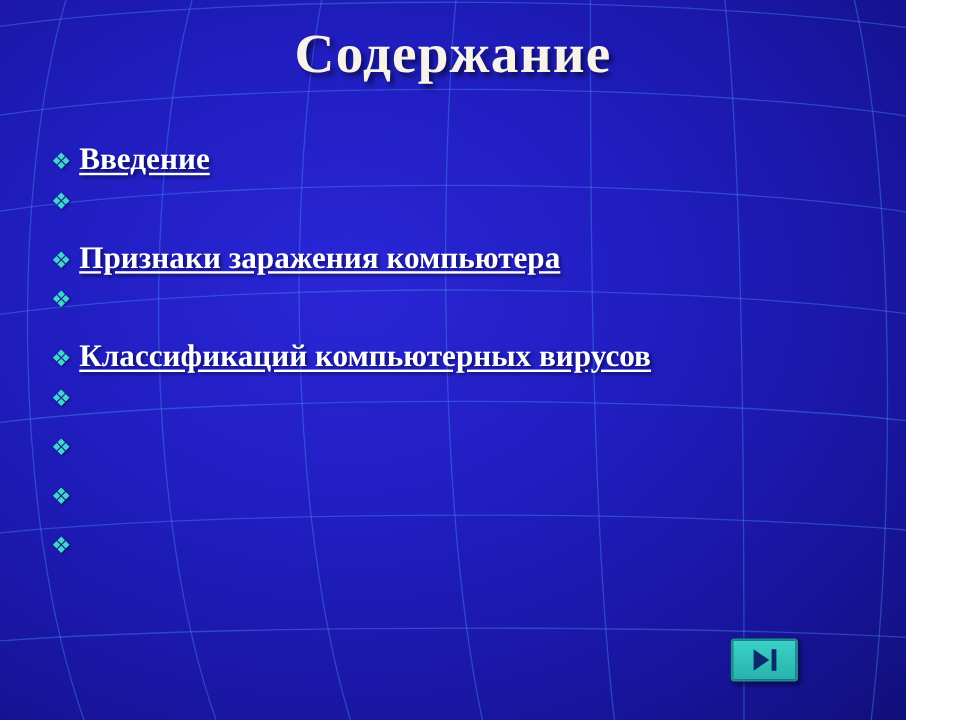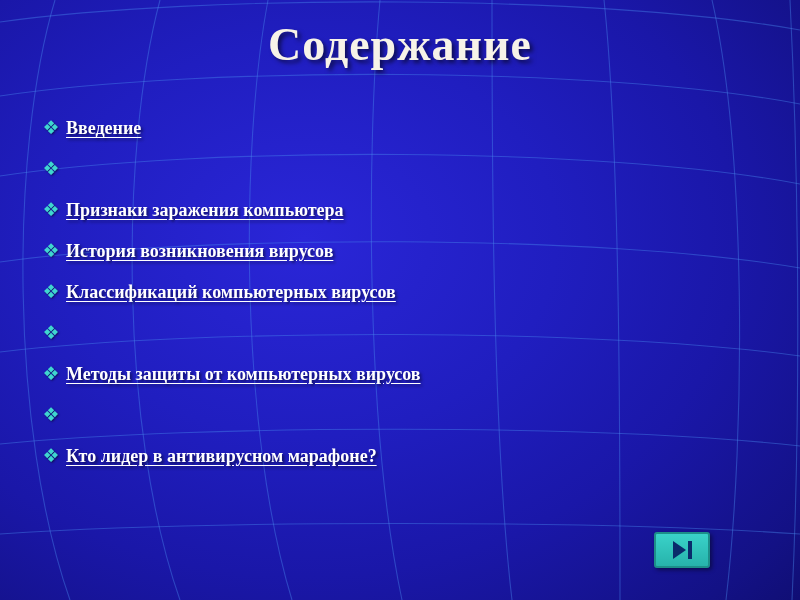--- a/index.html
+++ b/index.html
@@ -7,25 +7,26 @@
     padding: 0;
   }
   body {
     width: 800px;
     height: 600px;
     overflow: hidden;
     font-family: "Liberation Serif", serif;
   }
   .slide {
     position: relative;
-    width: 800px;
+    width: 715px;
     height: 600px;
     background:
       radial-gradient(ellipse 900px 700px at 38% 40%, #2a26d8 0%, #201ec0 28%, #1a17a8 48%, #131185 68%, #0c0a5e 85%, #070539 100%);
     overflow: hidden;
+    padding-left: 40px;
   }
   
   .grid {
     position: absolute;
     inset: 0;
     pointer-events: none;
   }
   .grid svg {
     display: block;
   }
@@ -58,21 +59,21 @@
     width: 30px;
     flex: 0 0 30px;
     color: #3fd6cf;
     font-size: 19px;
     line-height: 1;
     text-align: center;
     text-shadow: 1px 1px 2px rgba(0,0,0,0.5);
   }
   .item-label {
     color: #ffffff;
-    font-size: 18px;
+    font-size: 26px;
     font-weight: bold;
     text-decoration: underline;
     text-underline-offset: 3px;
     text-shadow: 2px 2px 3px rgba(0,0,0,0.5);
     white-space: nowrap;
     font-family: "Liberation Serif", serif;
   }
   .nav-button {
     position: absolute;
     right: 90px;
@@ -147,44 +148,41 @@
       <span class="bullet">❖</span>
     </div>
 
     <div class="item">
       <span class="bullet">❖</span>
       <span class="item-label">Признаки заражения компьютера</span>
     </div>
 
     <div class="item">
       <span class="bullet">❖</span>
-      <span class="item-label">История возникновения вирусов</span>
     </div>
 
     <div class="item">
       <span class="bullet">❖</span>
       <span class="item-label">Классификаций компьютерных вирусов</span>
     </div>
 
     <div class="item">
       <span class="bullet">❖</span>
     </div>
 
     <div class="item">
       <span class="bullet">❖</span>
-      <span class="item-label">Методы защиты от компьютерных вирусов</span>
     </div>
 
     <div class="item">
       <span class="bullet">❖</span>
     </div>
 
     <div class="item">
       <span class="bullet">❖</span>
-      <span class="item-label">Кто лидер в антивирусном марафоне?</span>
     </div>
 
   </div>
 
   <div class="nav-button">
     <span class="glyph">
       <span class="tri"></span>
       <span class="bar"></span>
     </span>
   </div>

